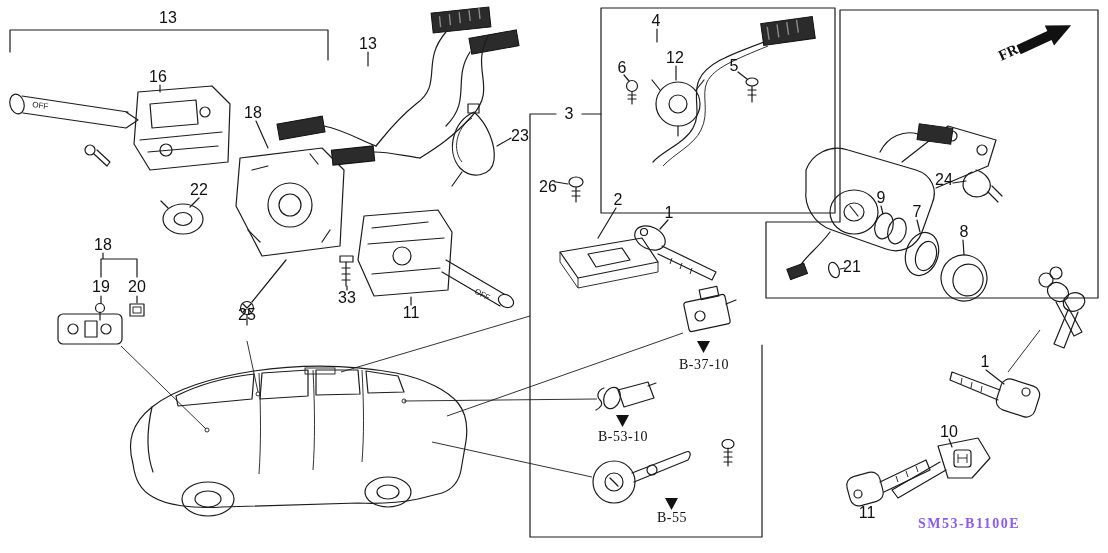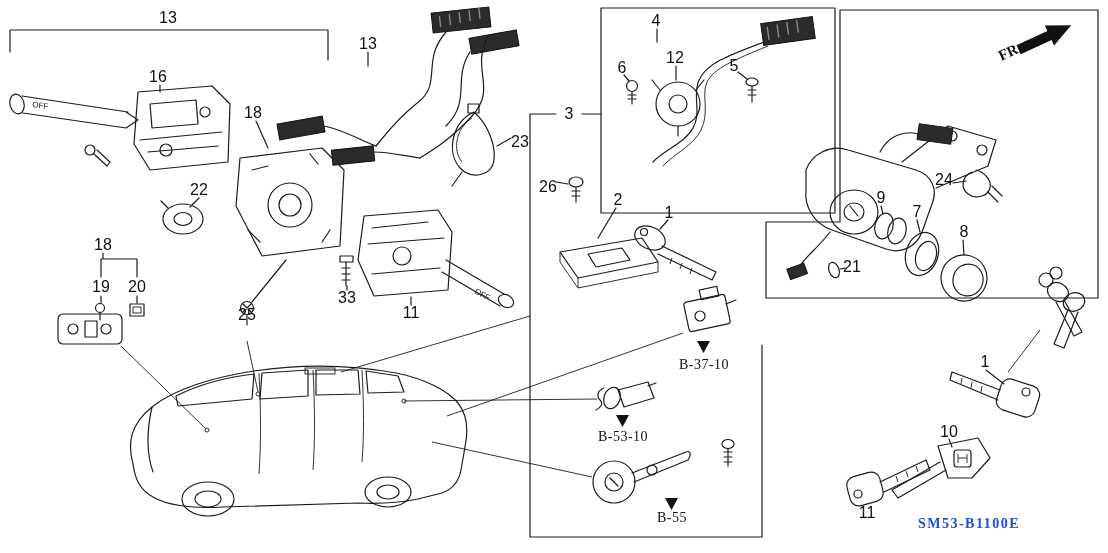--- a/index.html
+++ b/index.html
@@ -9,21 +9,21 @@
   .ln{stroke:#1c1c1c;stroke-width:1.2;fill:none;stroke-linecap:round;stroke-linejoin:round}
   .thin{stroke:#1c1c1c;stroke-width:0.9;fill:none}
   .fill-dark{fill:#2b2b2b;stroke:#111;stroke-width:1}
   .pin{stroke:#8a8a8a;stroke-width:1.4;fill:none}
   .tiny{font-family:"Liberation Sans",sans-serif;font-size:8px;fill:#111}
   .callout{position:absolute;transform:translate(-50%,-50%);font-size:16px;line-height:1;
            font-family:Liberation Sans, sans-serif;color:#101010}
   .ref{position:absolute;transform:translate(-50%,-50%);font-size:14px;font-weight:normal;
        letter-spacing:.5px;color:#101010}
   .code{position:absolute;transform:translate(-50%,-50%);font-size:14px;font-weight:bold;
-        letter-spacing:1.5px;color:#1d4ed8}
+        letter-spacing:1.5px;color:#8b5cf6}
   .fr{position:absolute;transform:translate(-50%,-50%) rotate(-25deg);font-size:15px;
       font-weight:bold;color:#101010}
 </style>
 </head>
 <body>
 
 <div class="stage">
 
   <svg width="1108" height="553" viewBox="0 0 1108 553">
 
@@ -297,21 +297,21 @@
 
     <g transform="translate(1044,38) rotate(-25)">
       <polygon points="-28,5 6,5 6,11 30,0 6,-11 6,-5 -28,-5" fill="#111"></polygon>
     </g>
   </svg>
 
   <div class="callout" style="left:168px;top:18px">13</div>
   <div class="callout" style="left:368px;top:44px">13</div>
   <div class="callout" style="left:158px;top:77px">16</div>
   <div class="callout" style="left:253px;top:113px">18</div>
-  <div class="callout" style="left:520px;top:142px">23</div>
+  <div class="callout" style="left:520px;top:136px">23</div>
   <div class="callout" style="left:199px;top:190px">22</div>
   <div class="callout" style="left:656px;top:21px">4</div>
   <div class="callout" style="left:622px;top:68px">6</div>
   <div class="callout" style="left:675px;top:58px">12</div>
   <div class="callout" style="left:734px;top:66px">5</div>
   <div class="callout" style="left:569px;top:114px">3</div>
   <div class="callout" style="left:548px;top:187px">26</div>
   <div class="callout" style="left:618px;top:200px">2</div>
   <div class="callout" style="left:669px;top:213px">1</div>
   <div class="callout" style="left:881px;top:198px">9</div>

